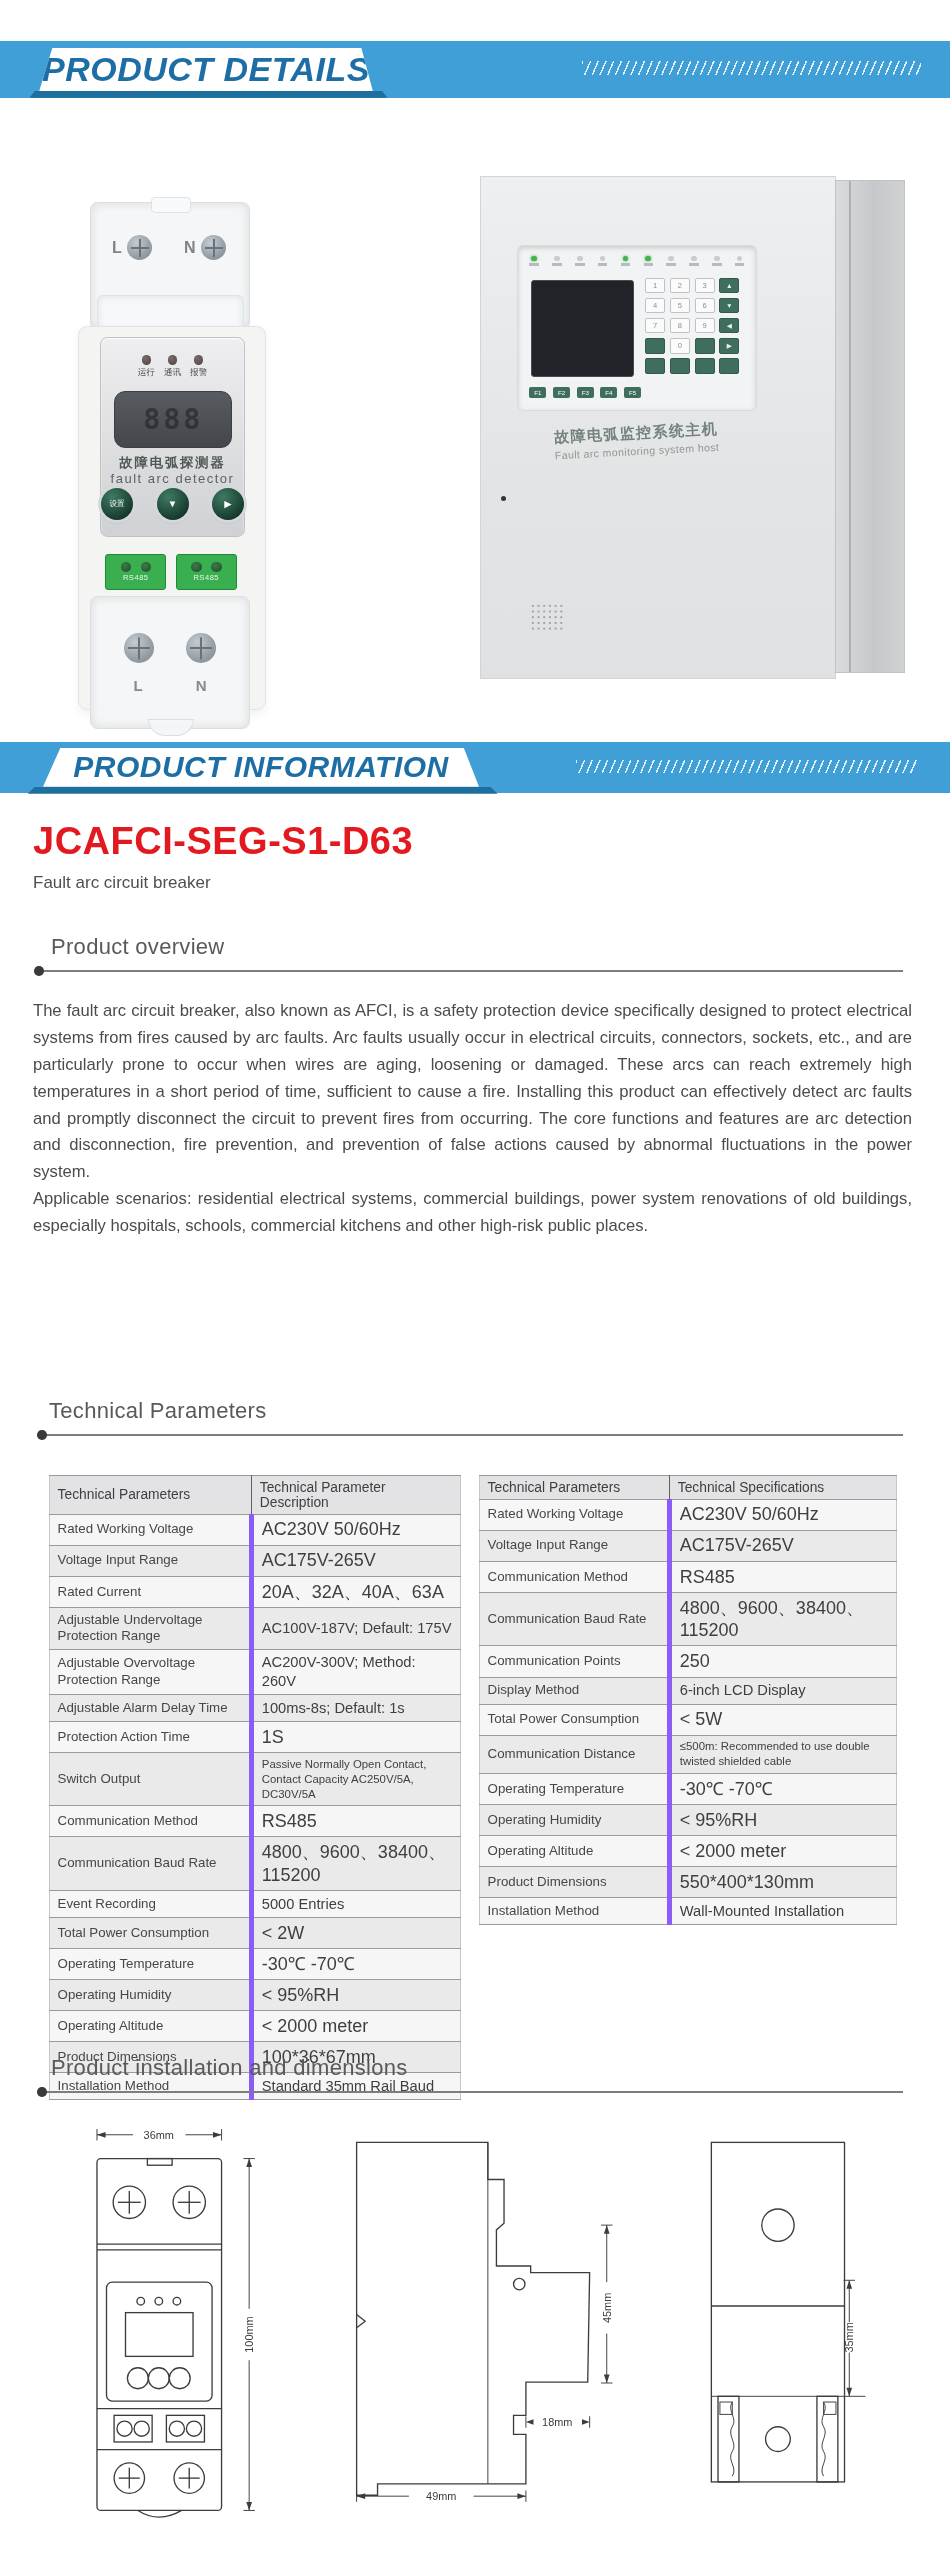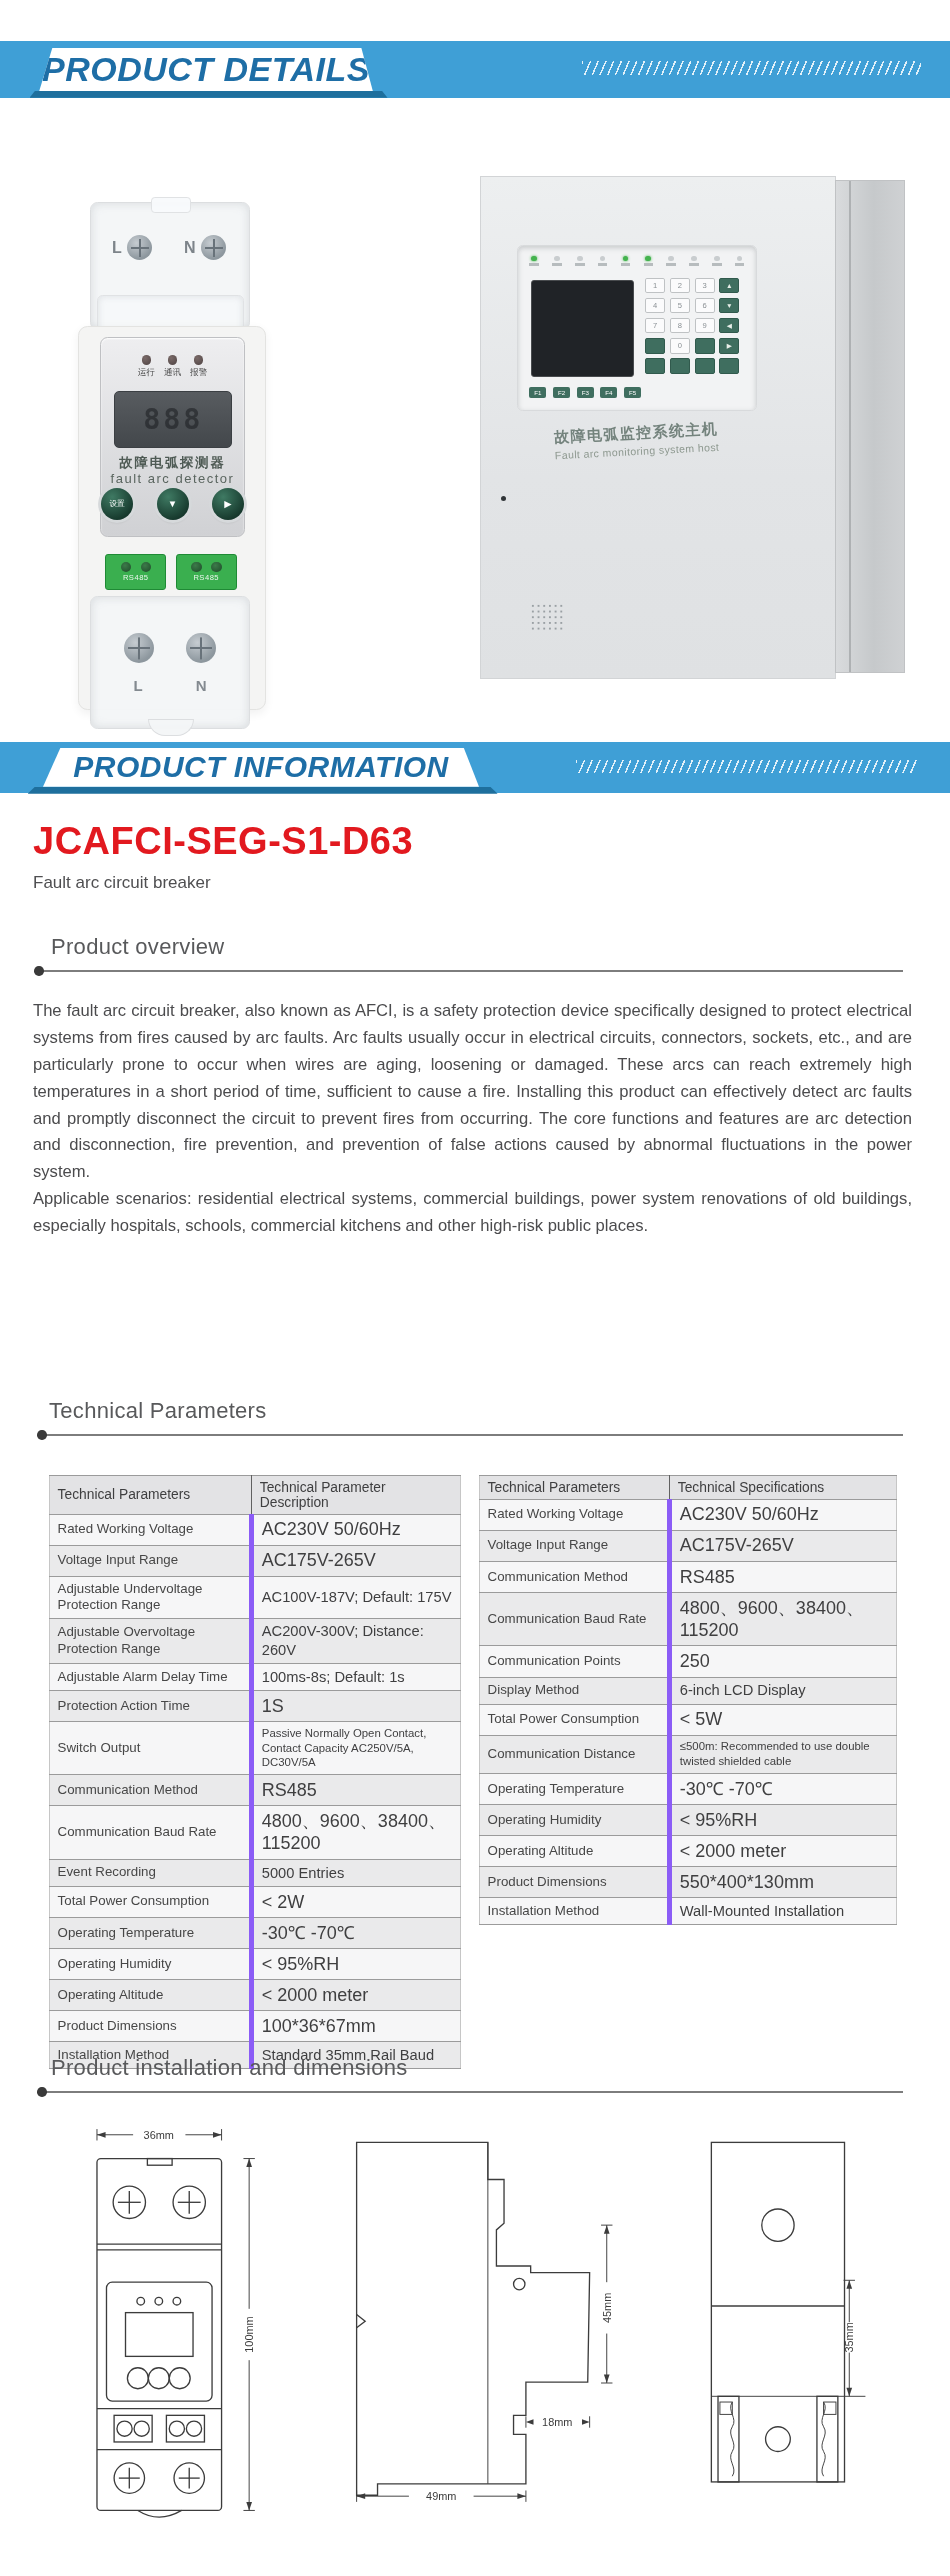--- a/index.html
+++ b/index.html
@@ -40,21 +40,21 @@
   .screw.lg{width:30px;height:30px;}
   .det-body{position:absolute;left:21px;top:217px;width:186px;height:382px;background:#f4f4f3;
             border:1px solid #e3e3e1;border-radius:9.5px;box-shadow:0 3.8px 9.5px rgba(0,0,0,.06);}
   .det-panel{position:absolute;left:43px;top:228px;width:143px;height:198px;border-radius:7.6px;
              background:linear-gradient(180deg,#eeeef0,#d0d1d4);border:1px solid #bfc0c3;
              box-shadow:inset 0 1px 1.9px #fff;}
   .det-leds{position:absolute;left:0;top:17px;width:100%;display:flex;justify-content:center;gap:9px;}
   .det-led-item{display:flex;flex-direction:column;align-items:center;gap:2.9px;}
   .det-led-dot{width:9.5px;height:9.5px;border-radius:50%;background:radial-gradient(circle at 35% 30%,#7a6a68,#4e4343);}
   .det-led-label{font-size:8.6px;color:#4a4a4a;}
-  .det-lcd{position:absolute;left:13.3px;top:53px;width:116px;height:55px;border-radius:5px;
+  .det-lcd{position:absolute;left:13.3px;top:53px;width:116px;height:55px;border-radius:11px;
            background:linear-gradient(180deg,#585c60,#43474b);border:1px solid #3b3f43;
            display:flex;align-items:center;justify-content:center;}
   .det-lcd-text{font-family:"DejaVu Sans Mono",monospace;font-weight:bold;font-size:28.5px;color:rgba(25,28,31,.55);letter-spacing:2.9px;}
   .det-name-cn{position:absolute;left:0;top:116px;width:100%;text-align:center;font-size:13.3px;font-weight:bold;
                color:#4e5a54;letter-spacing:1.9px;}
   .det-name-en{position:absolute;left:0;top:133px;width:100%;text-align:center;font-size:13px;
                color:#5a655f;letter-spacing:1.5px;}
   .det-buttons{position:absolute;left:0;top:150px;width:100%;display:flex;justify-content:space-between;gap:7.6px;}
   .det-btn{width:32px;height:32px;border-radius:50%;display:flex;align-items:center;justify-content:center;
            background:radial-gradient(circle at 35% 28%,#3f7a63,#16382c 75%);
@@ -364,26 +364,30 @@
     <tbody>
         <tr>
           <td class="c1">Rated Working Voltage</td>
           <td class="c2 lg">AC230V 50/60Hz</td>
         </tr>
         <tr>
           <td class="c1">Voltage Input Range</td>
           <td class="c2 lg">AC175V-265V</td>
         </tr>
         <tr>
+          <td class="c1">Rated Current</td>
+          <td class="c2 lg">20A、32A、40A、63A</td>
+        </tr>
+        <tr>
           <td class="c1">Adjustable Undervoltage Protection Range</td>
           <td class="c2 md">AC100V-187V; Default: 175V</td>
         </tr>
         <tr>
           <td class="c1">Adjustable Overvoltage Protection Range</td>
-          <td class="c2 md">AC200V-300V; Distance: 260V</td>
+          <td class="c2 md">AC200V-300V; Method: 260V</td>
         </tr>
         <tr>
           <td class="c1">Adjustable Alarm Delay Time</td>
           <td class="c2 md">100ms-8s; Default: 1s</td>
         </tr>
         <tr>
           <td class="c1">Protection Action Time</td>
           <td class="c2 lg">1S</td>
         </tr>
         <tr>

